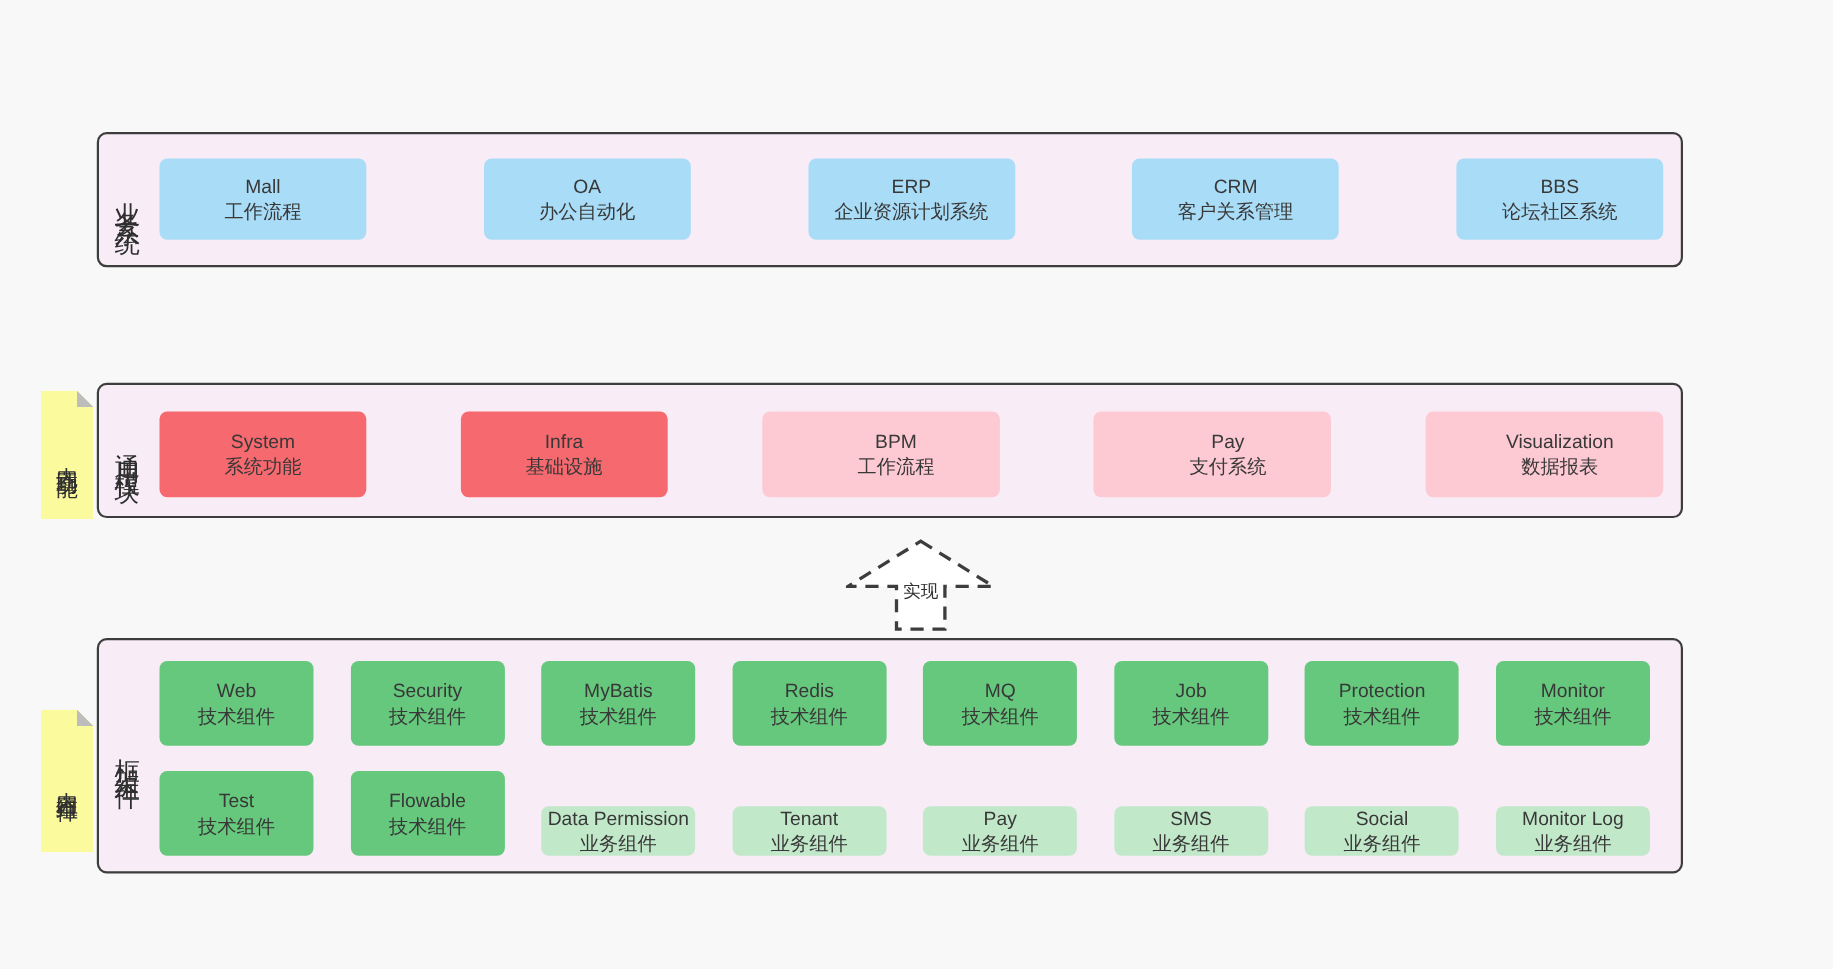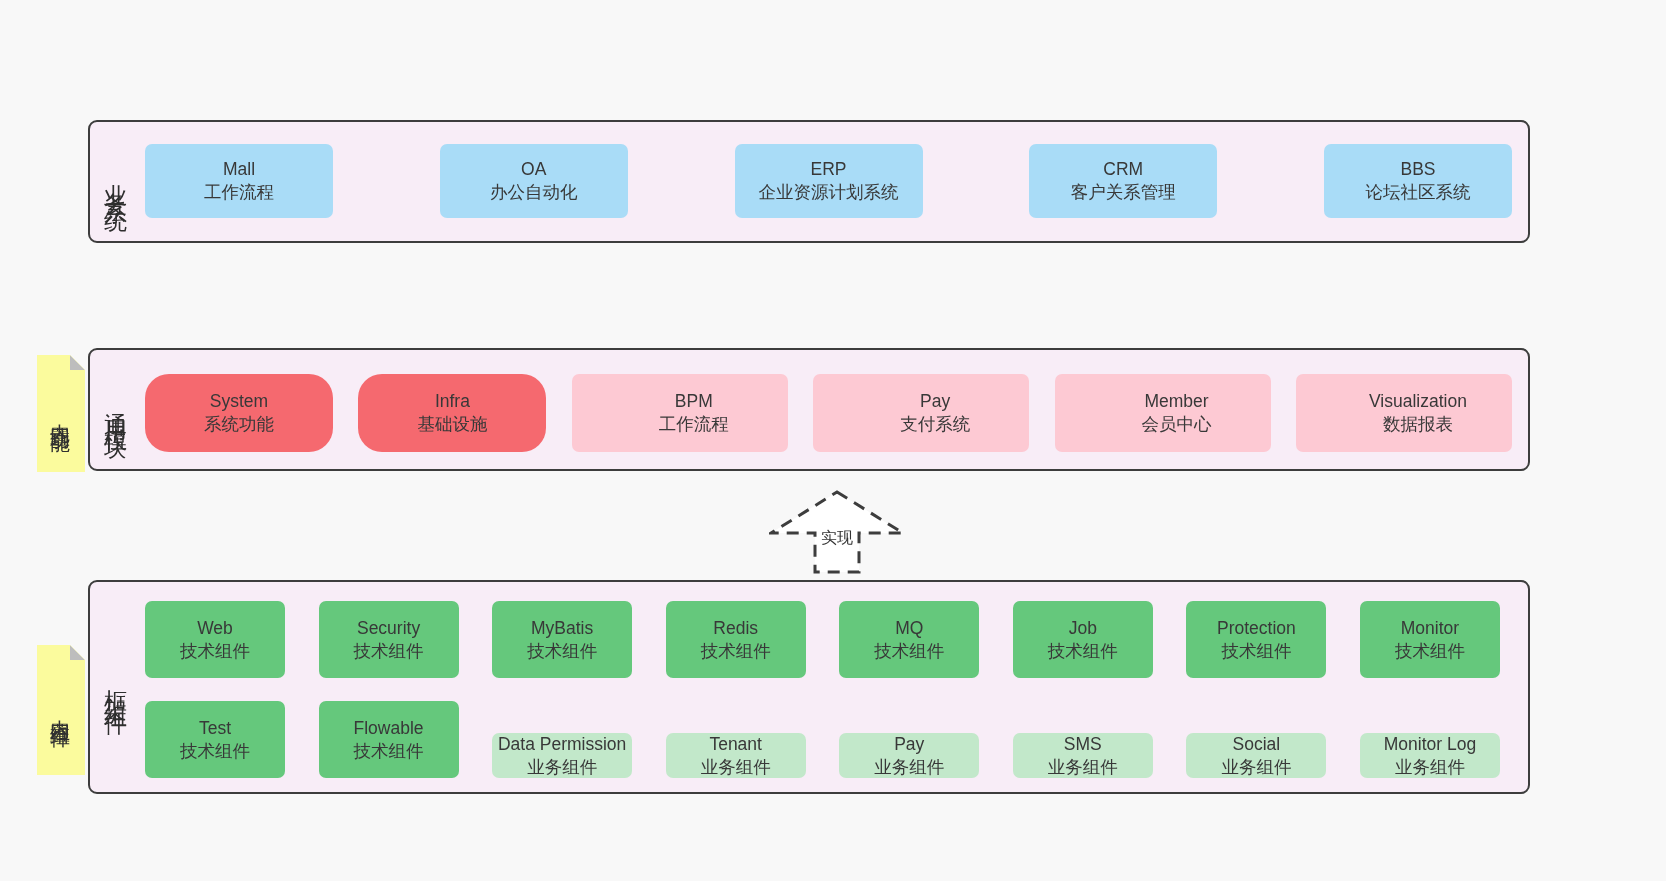--- a/index.html
+++ b/index.html
@@ -40,21 +40,21 @@
     border-radius:7px;
     display:flex;flex-direction:column;
     align-items:center;justify-content:center;
     text-align:center;
     font-size:17.5px;line-height:23px;
     color:#383838;
   }
   .band-top .box,.band-mid .box{width:188px;}
   .band-bot .box{width:140px;}
   .v-blue{background:var(--blue,#a9dcf7);}
-  .v-red{background:var(--red,#f5696f);border-radius:24px;}
+  .v-red{background:var(--red,#f5696f);}
   .v-pink{background:var(--pink,#fdc9d3);padding-left:28px;}
   .v-green{background:var(--green,#65c87c);}
   .v-lightgreen{background:var(--lightGreen,#c2e8ca);margin-top:32px;}
 
   .note{
     position:absolute;left:37px;width:48px;
     background:var(--yellow,#fbfb9d);
     clip-path:polygon(0 0,calc(100% - 15px) 0,100% 15px,100% 100%,0 100%);
     display:flex;align-items:center;justify-content:center;
   }
@@ -126,24 +126,20 @@
         </div>
         <div class="box v-pink">
           <span>BPM</span>
           <span>工作流程</span>
         </div>
         <div class="box v-pink">
           <span>Pay</span>
           <span>支付系统</span>
         </div>
         <div class="box v-pink">
-          <span>Member</span>
-          <span>会员中心</span>
-        </div>
-        <div class="box v-pink">
           <span>Visualization</span>
           <span>数据报表</span>
         </div>
       </div>
   </section>
   <div class="note note-1">
     <span class="note-text">内置功能</span>
   </div>
 
   <div class="arrow arrow-2">

